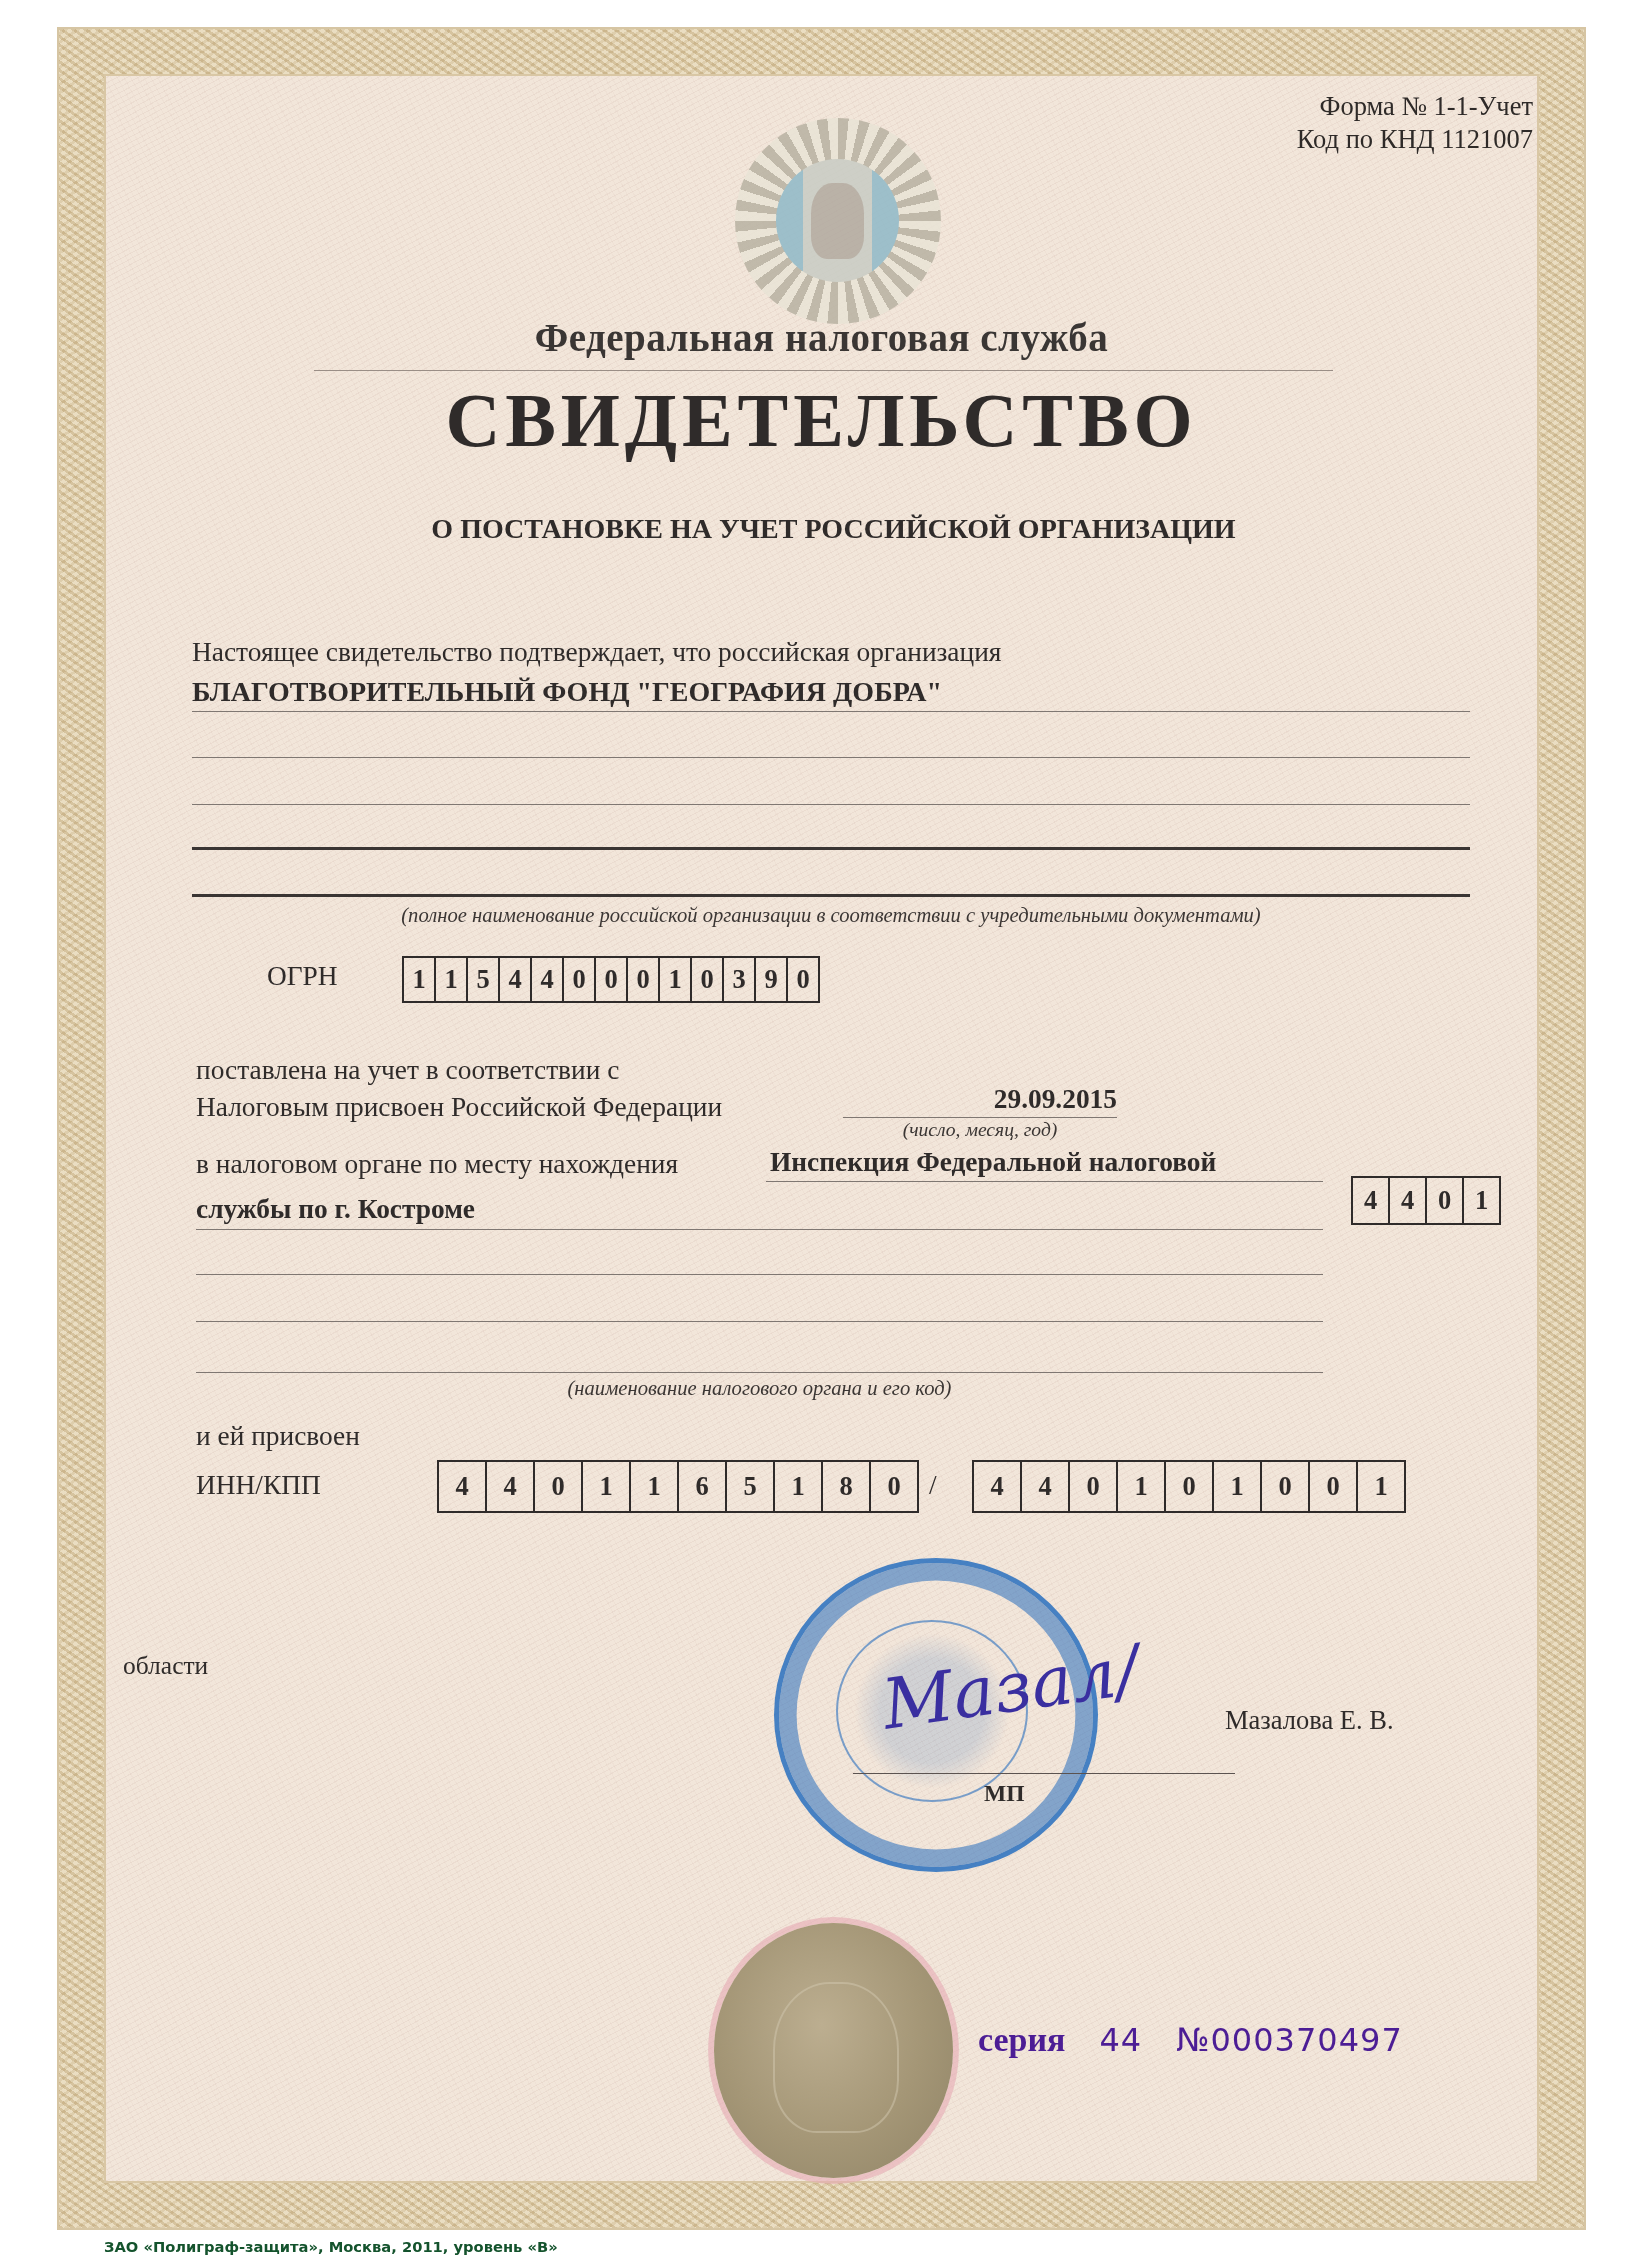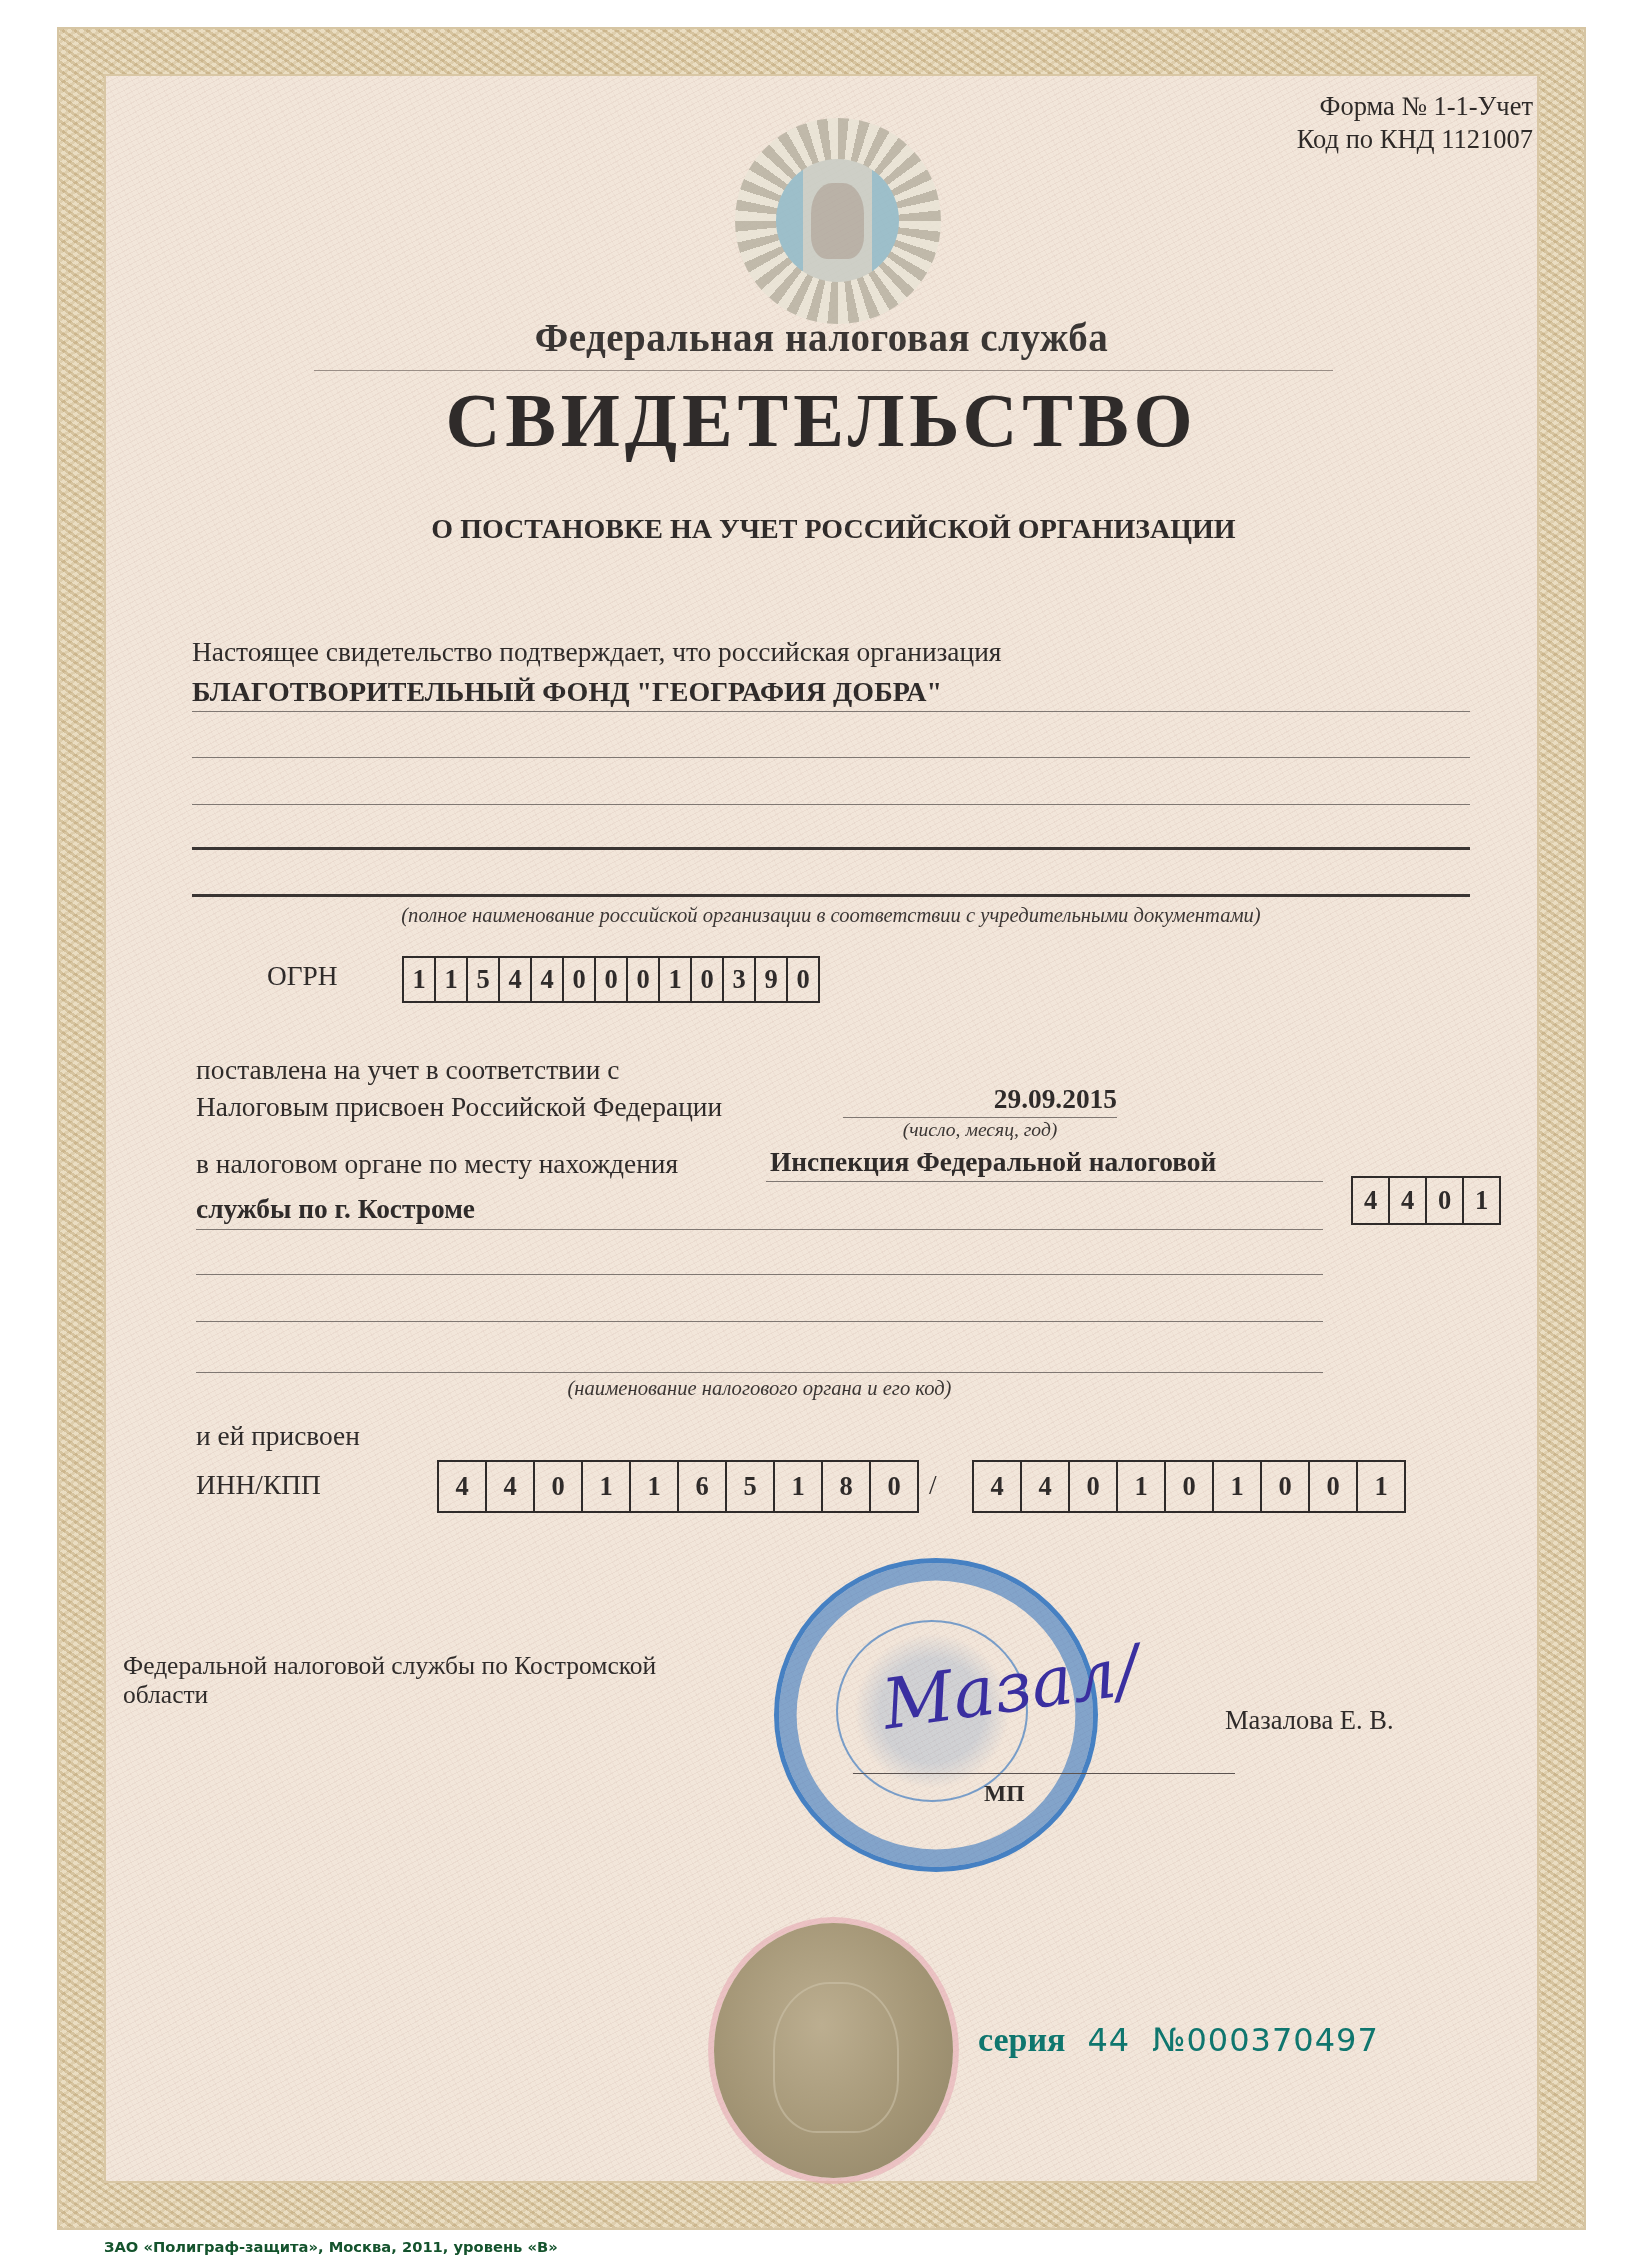--- a/index.html
+++ b/index.html
@@ -81,21 +81,21 @@
   .seal {
     left: 714px; top: 1923px; width: 239px; height: 255px; border-radius: 50%;
     background: radial-gradient(ellipse at 45% 40%, #bcae90 0%, #a49676 55%, #8f8366 100%);
     box-shadow: 0 0 0 5.9px rgba(230,170,180,0.6);
   }
   .seal-eagle {
     position: absolute; left: 59px; top: 59px; width: 122px; height: 147px;
     border: 2px solid rgba(210,200,175,0.5); border-radius: 45% 45% 35% 35%;
   }
 
-  .serial { left: 978px; top: 2021px; font-size: 34px; color: #0f766e; display: flex; align-items: baseline; gap: 22px; }
+  .serial { left: 978px; top: 2021px; font-size: 34px; color: #4c1d95; display: flex; align-items: baseline; gap: 34px; }
   .serial .lbl { font-weight: bold; font-family: "Liberation Serif", serif; }
   .serial .num { font-family: "DejaVu Sans", sans-serif; font-size: 32px; letter-spacing: 1px; }
 
   .printer { left: 104px; top: 2238px; font-family: "DejaVu Sans", sans-serif; font-size: 14.7px; color: #14532d; font-weight: bold; }
 </style>
 </head>
 <body>
 
 <div class="sheet">
   <div class="frame"></div>
@@ -192,21 +192,20 @@
   <div class="box" style="width:46px; height:49px;">1</div>
   <div class="box" style="width:46px; height:49px;">0</div>
   <div class="box" style="width:46px; height:49px;">0</div>
   <div class="box" style="width:46px; height:49px;">1</div>
 </div>
 
 <div class="abs stamp">
   <div class="stamp-inner"></div>
 </div>
 <div class="abs text" style="left:123px; top:1651px; line-height:29px; font-size:25.5px;">
-  <div>Федеральной налоговой службы по Костромской</div>
   <div>области</div>
 </div>
 <div class="abs signature">Мазал/</div>
 <div class="abs rule" style="left:853px; width:382px; top:1773px; background:#5b5350;"></div>
 <div class="abs text bold" style="left:984px; top:1780px; font-size:23.5px;">МП</div>
 <div class="abs text" style="left:1225px; top:1705px; font-size:26.5px;">Мазалова Е. В.</div>
 
 <div class="abs seal">
   <div class="seal-eagle"></div>
 </div>

